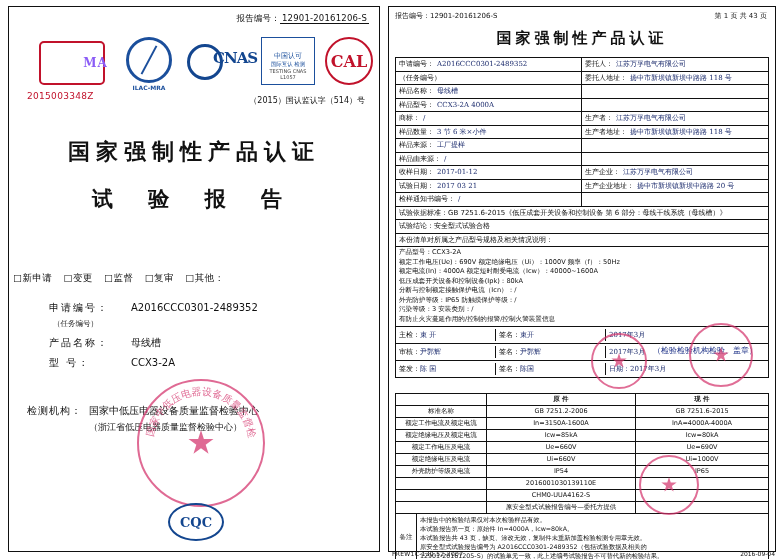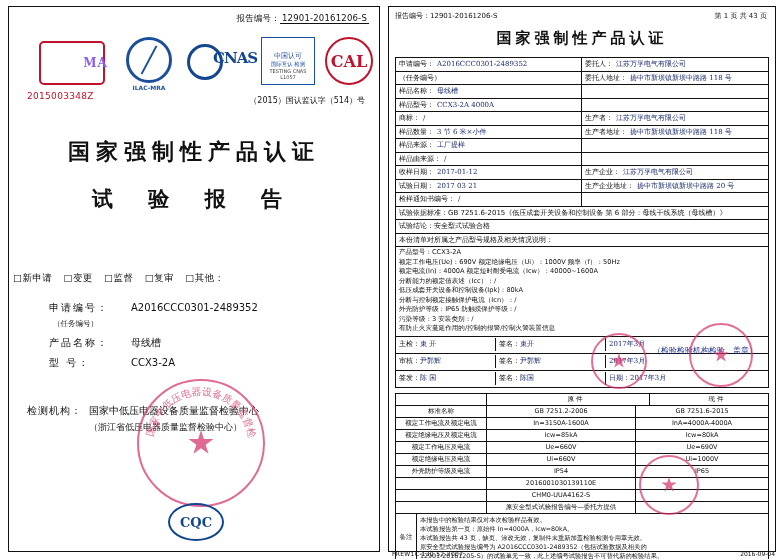--- a/index.html
+++ b/index.html
@@ -188,21 +188,21 @@
 
   
   .cmp{
     position:absolute;left:6px;top:386px;width:374px;border:1px solid #111;
     box-sizing:border-box;border-bottom:none;
   }
   .cmp .r{display:flex;border-bottom:1px solid #111;}
   .cmp .c1{width:86px;border-right:1px solid #111;padding:1px 2px;font-size:6.5px;line-height:9px;text-align:center;}
   .cmp .c2{width:144px;border-right:1px solid #111;padding:1px 2px;font-size:6.5px;line-height:9px;text-align:center;}
   .cmp .c3{flex:1;padding:1px 2px;font-size:6.5px;line-height:9px;text-align:center;}
-  .cmp .hdr{font-weight:normal;gap:14px;}
+  .cmp .hdr{font-weight:bold;}
   .cmp .note{display:flex;border-bottom:1px solid #111;}
   .cmp .note .n1{width:20px;border-right:1px solid #111;display:flex;align-items:center;justify-content:center;font-size:6.5px;}
   .cmp .note .n2{flex:1;padding:1px 3px;font-size:6.3px;line-height:9px;}
 
   .r-foot{
     position:absolute;left:8px;bottom:4px;font-size:6px;letter-spacing:.3px;
   }
   .r-foot2{position:absolute;right:8px;bottom:4px;font-size:6px;}
 
   
@@ -451,21 +451,20 @@
 
       <div class="row">
         <div class="cell full">本份清单对所属之产品型号规格及相关情况说明：</div>
       </div>
 
       <div class="row">
         <div class="cell full specs">
           <div>产品型号：CCX3-2A</div>
           <div>额定工作电压(Ue)：690V        额定绝缘电压（Ui）：1000V        频率（f）：50Hz</div>
           <div>额定电流(In)：4000A 额定短时耐受电流（Icw）：40000~1600A</div>
-          <div>分断能力的额定值表述（Icc）：/</div>
           <div>低压成套开关设备和控制设备(Ipk)：80kA</div>
           <div>分断与控制额定接触保护电流（Icn）：/</div>
           <div>外壳防护等级：IP65              防触摸保护等级：/</div>
           <div>污染等级：3                    安装类别：/</div>
           <div>有防止火灾蔓延作用的/控制的报警/控制火警装置信息</div>
         </div>
       </div>
 
       <div class="sigrow">
         <div class="cell sig-a"><span>主检：</span><span class="hand">束 开</span></div>

